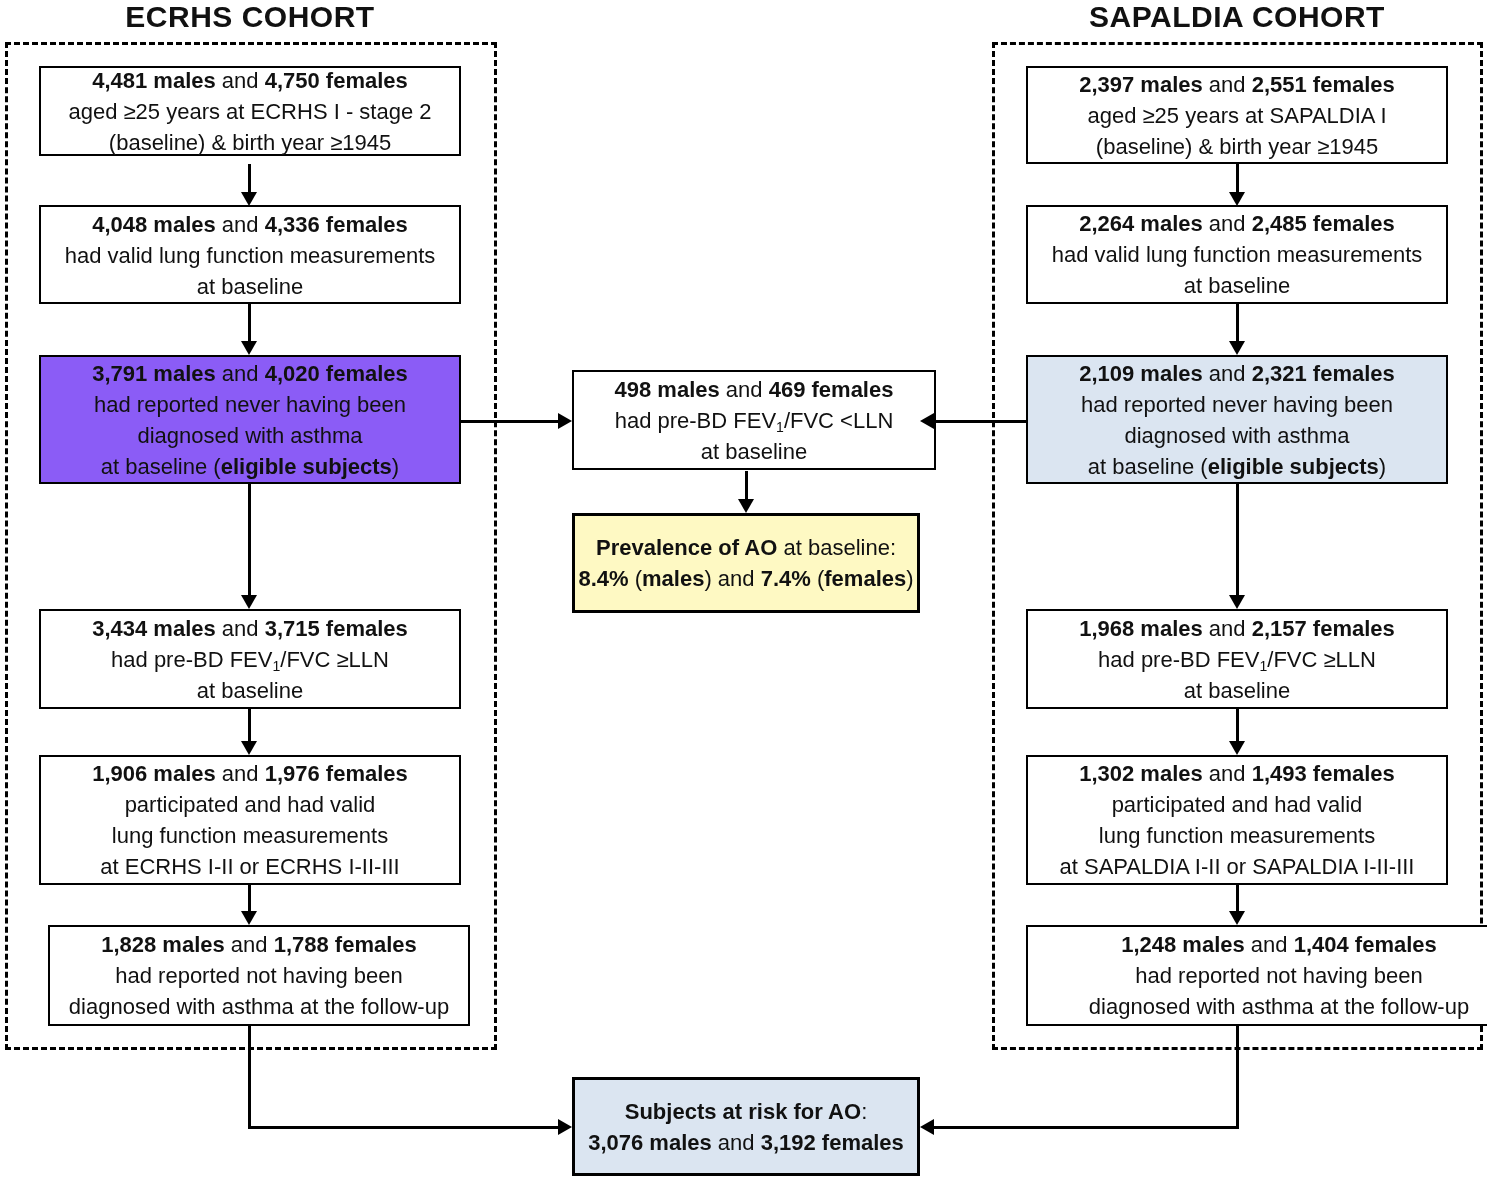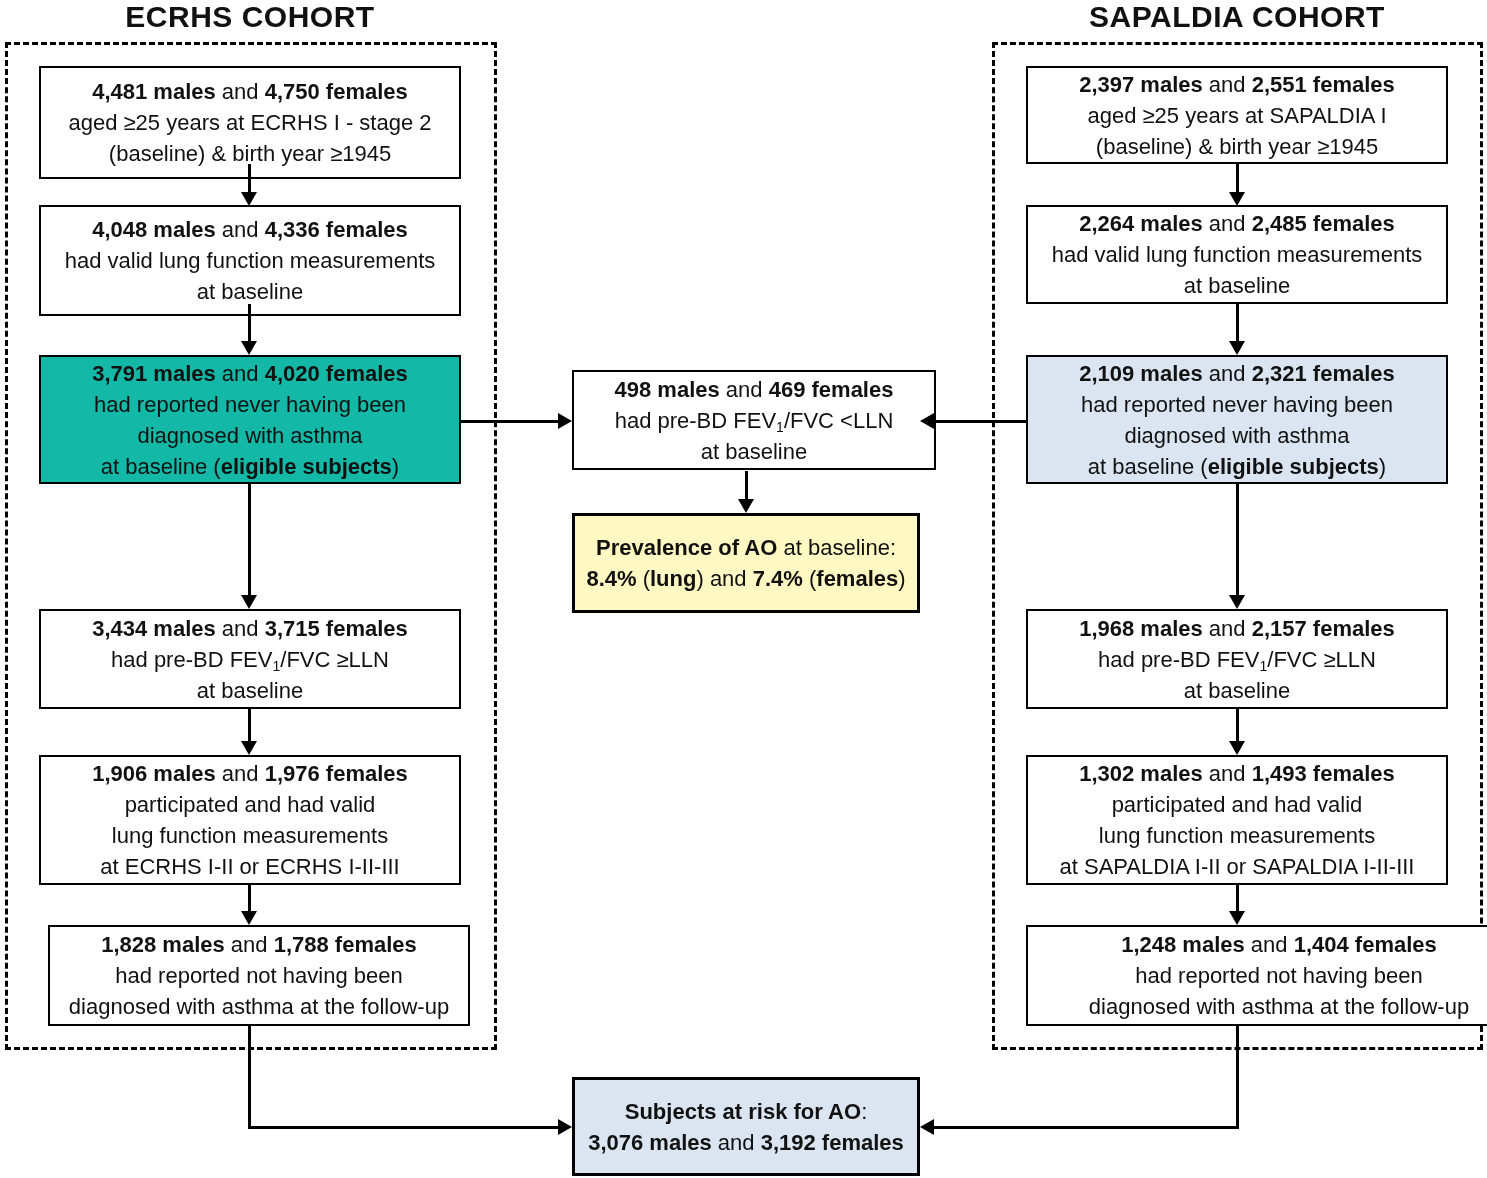--- a/index.html
+++ b/index.html
@@ -51,31 +51,31 @@
 <body>
 
 <div class="canvas">
 
   <div class="cohort-title" style="left:39px;width:422px;">ECRHS COHORT</div>
   <div class="cohort-title" style="left:1026px;width:422px;">SAPALDIA COHORT</div>
 
   <div class="frame" style="left:5px;top:42px;width:492px;height:1008px;"></div>
   <div class="frame" style="left:992px;top:42px;width:491px;height:1008px;"></div>
 
-  <div class="box" style="left:39px;top:66px;width:422px;height:113px;">
+  <div class="box" style="left:39px;top:66px;width:422px;height:90px;">
       <div class="line"><span class="b">4,481 males</span><span> and </span><span class="b">4,750 females</span></div>
       <div class="line"><span>aged ≥25 years at ECRHS I - stage 2</span></div>
       <div class="line"><span>(baseline) &amp; birth year ≥1945</span></div>
     </div>
-  <div class="box" style="left:39px;top:205px;width:422px;height:111px;">
+  <div class="box" style="left:39px;top:205px;width:422px;height:99px;justify-content:flex-end;">
       <div class="line"><span class="b">4,048 males</span><span> and </span><span class="b">4,336 females</span></div>
       <div class="line"><span>had valid lung function measurements</span></div>
       <div class="line"><span>at baseline</span></div>
     </div>
-  <div class="box hl" style="left: 39px; top: 355px; width: 422px; height: 129px; background-color: #14b8a6;">
+  <div class="box hl" style="left: 39px; top: 355px; width: 422px; height: 129px; background-color: #8b5cf6;">
       <div class="line"><span class="b">3,791 males</span><span> and </span><span class="b">4,020 females</span></div>
       <div class="line"><span>had reported never having been</span></div>
       <div class="line"><span>diagnosed with asthma</span></div>
       <div class="line"><span>at baseline (</span><span class="b">eligible subjects</span><span>)</span></div>
     </div>
   <div class="box" style="left:39px;top:609px;width:422px;height:100px;">
       <div class="line"><span class="b">3,434 males</span><span> and </span><span class="b">3,715 females</span></div>
       <div class="line"><span>had pre-BD FEV</span><sub>1</sub><span>/FVC ≥LLN</span></div>
       <div class="line"><span>at baseline</span></div>
     </div>
@@ -124,21 +124,21 @@
       <div class="line"><span>diagnosed with asthma at the follow-up</span></div>
     </div>
 
   <div class="box" style="left:572px;top:370px;width:364px;height:100px;">
       <div class="line"><span class="b">498 males</span><span> and </span><span class="b">469 females</span></div>
       <div class="line"><span>had pre-BD FEV</span><sub>1</sub><span>/FVC &lt;LLN</span></div>
       <div class="line"><span>at baseline</span></div>
     </div>
   <div class="box hl thick" style="left: 572px; top: 513px; width: 348px; height: 100px; background-color: #fef9c3;">
       <div class="line"><span class="b">Prevalence of AO</span><span> at baseline:</span></div>
-      <div class="line"><span class="b">8.4%</span><span> (</span><span class="b">lung</span><span>) and </span><span class="b">7.4%</span><span> (</span><span class="b">females</span><span>)</span></div>
+      <div class="line"><span class="b">8.4%</span><span> (</span><span class="b">males</span><span>) and </span><span class="b">7.4%</span><span> (</span><span class="b">females</span><span>)</span></div>
     </div>
   <div class="box hl thick" style="left: 572px; top: 1077px; width: 348px; height: 99px; background-color: rgb(219, 229, 241);">
       <div class="line"><span class="b">Subjects at risk for AO</span><span>:</span></div>
       <div class="line"><span class="b">3,076 males</span><span> and </span><span class="b">3,192 females</span></div>
     </div>
 
   <div class="vline" style="left: 248px; top: 164px; height: 29px; background-color: rgb(0, 0, 0);"></div>
   <div class="ah ah-down" style="left:241px;top:192px;"></div>
   <div class="vline" style="left: 248px; top: 304px; height: 38px; background-color: rgb(0, 0, 0);"></div>
   <div class="ah ah-down" style="left:241px;top:341px;"></div>

